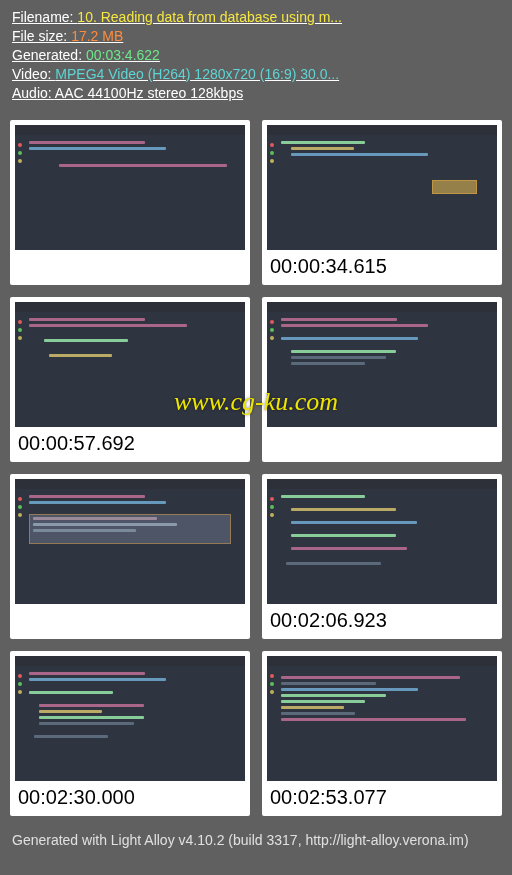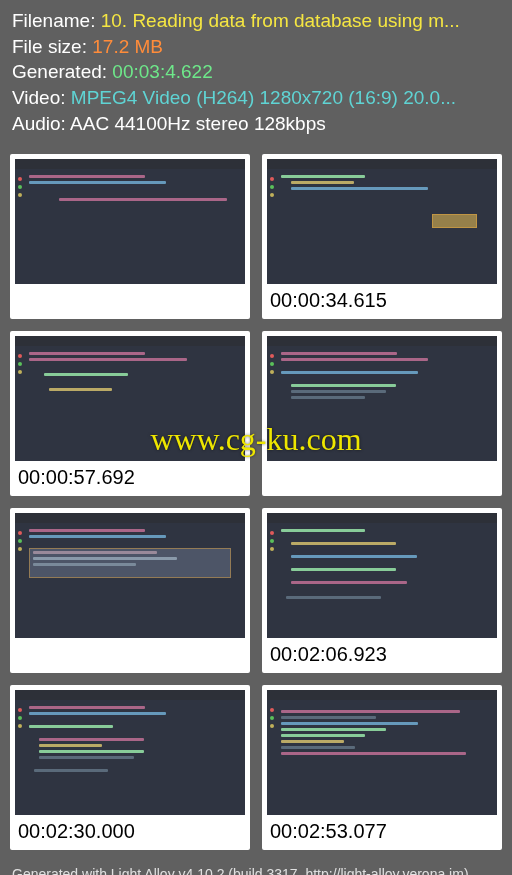--- a/index.html
+++ b/index.html
@@ -8,25 +8,26 @@
       height: 875px;
       background: #606060;
       font-family: Arial, sans-serif;
       color: #fff;
       overflow: hidden;
     }
     .info-panel {
       padding: 8px 12px 10px 12px;
     }
     .info-row {
-      font-size: 19px;
+      font-size: 14px;
       line-height: 1.35;
       white-space: nowrap;
       overflow: hidden;
       text-overflow: ellipsis;
+      text-decoration: underline;
     }
     .info-label { color: #ffffff; }
     .val-filename { color: #f5e642; }
     .val-filesize { color: #ff8c3a; }
     .val-duration { color: #6ee88a; }
     .val-video { color: #5fd4d4; }
     .val-audio { color: #ffffff; }
 
     .thumb-section {
       padding: 8px 10px 10px 10px;
@@ -81,25 +82,26 @@
       padding: 6px 12px;
       font-size: 14px;
       color: #e0e0e0;
     }
     .watermark {
       position: absolute;
       top: 275px;
       left: 50%;
       transform: translateX(-50%);
       font-family: "Times New Roman", serif;
-      font-size: 32px;
+      font-size: 26px;
       color: #eee600;
       text-shadow: 0 0 3px rgba(0,0,0,0.6);
       pointer-events: none;
       z-index: 10;
+      font-style: italic;
     }
     .top-bar {
       height: 10px;
       background: #2a2a2a;
       opacity: 0.4;
     }
     .sidebar-dots {
       position: absolute;
       left: 3px;
       top: 18px;
@@ -124,21 +126,21 @@
   <div class="info-row">
     <span class="info-label">Filename: </span><span class="val-filename">10. Reading data from database using m...</span>
   </div>
   <div class="info-row">
     <span class="info-label">File size: </span><span class="val-filesize">17.2 MB</span>
   </div>
   <div class="info-row">
     <span class="info-label">Generated: </span><span class="val-duration">00:03:4.622</span>
   </div>
   <div class="info-row">
-    <span class="info-label">Video: </span><span class="val-video">MPEG4 Video (H264) 1280x720 (16:9) 20.0...</span>
+    <span class="info-label">Video: </span><span class="val-video">MPEG4 Video (H264) 1280x720 (16:9) 30.0...</span>
   </div>
   <div class="info-row">
     <span class="info-label">Audio: </span><span class="val-audio">AAC 44100Hz stereo 128kbps</span>
   </div>
 </div>
 
 <div class="thumb-section">
   <div class="watermark">www.cg-ku.com</div>
   <div class="thumb-grid">
 

